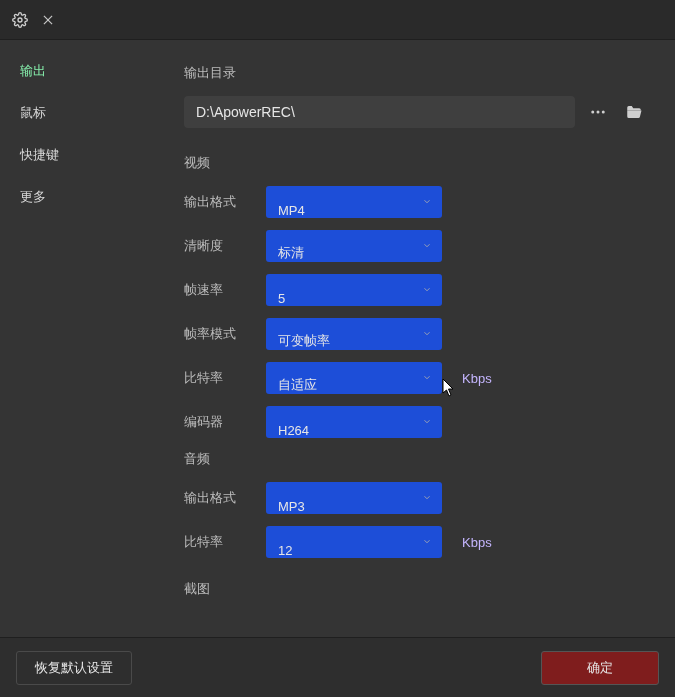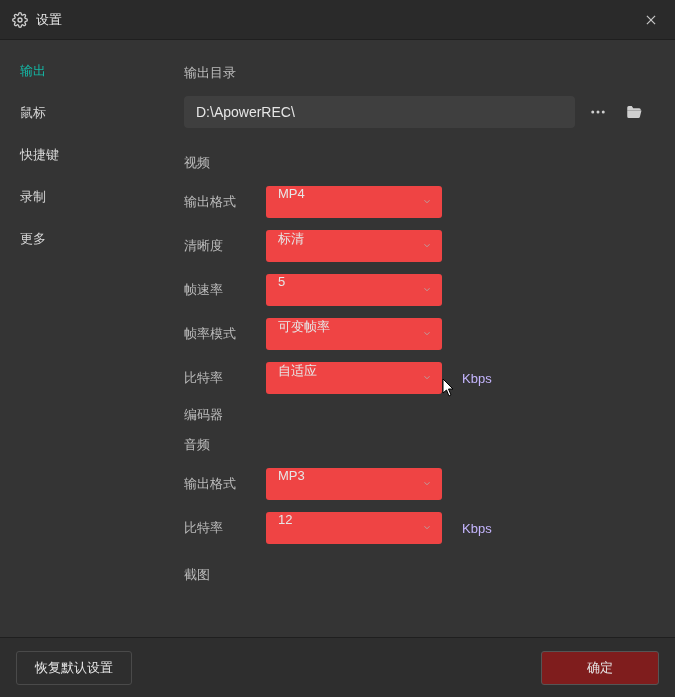--- a/index.html
+++ b/index.html
@@ -37,21 +37,21 @@
     background: #343434;
     padding-top: 10px;
     flex-shrink: 0;
   }
   .sidebar-item {
     padding: 12px 20px;
     color: #d8d8d8;
     cursor: pointer;
     font-size: 13px;
   }
-  .sidebar-item.active { color: #14b8a6; }
+  .sidebar-item.active { color: #86efac; }
   .main {
     flex: 1;
     overflow-y: auto;
     padding: 18px 28px 10px 24px;
     background: #343434;
     position: relative;
   }
   .section-title {
     color: #bdbdbd;
     font-size: 13px;
@@ -84,24 +84,24 @@
     text-align: left;
     color: #bdbdbd;
     font-size: 13px;
     margin-right: 8px;
     flex-shrink:0;
   }
   .select {
     position: relative;
     width: 176px;
     height: 32px;
-    background: #ef4444;
+    background: #1d4ed8;
     border-radius: 3px;
     display: flex;
-    align-items: flex-start;
+    align-items: flex-end;
     padding: 0 30px 0 12px;
     color: #e6e6e6;
     font-size: 13px;
     cursor: pointer;
   }
   .select .chev {
     position: absolute;
     right: 10px;
     top: 50%;
     transform: translateY(-50%);
@@ -154,35 +154,33 @@
 </head>
 <body>
 
 <div class="titlebar">
   <span class="title-icon">
     <svg width="16" height="16" viewBox="0 0 24 24" fill="none" stroke="#cfcfcf" stroke-width="2">
       <circle cx="12" cy="12" r="3"></circle>
       <path d="M19.4 15a1.7 1.7 0 0 0 .34 1.87l.06.06a2 2 0 1 1-2.83 2.83l-.06-.06a1.7 1.7 0 0 0-1.87-.34 1.7 1.7 0 0 0-1 1.56V21a2 2 0 0 1-4 0v-.09a1.7 1.7 0 0 0-1-1.56 1.7 1.7 0 0 0-1.87.34l-.06.06a2 2 0 1 1-2.83-2.83l.06-.06A1.7 1.7 0 0 0 4.6 15a1.7 1.7 0 0 0-1.56-1H3a2 2 0 0 1 0-4h.09A1.7 1.7 0 0 0 4.6 9a1.7 1.7 0 0 0-.34-1.87l-.06-.06A2 2 0 1 1 7.03 4.24l.06.06A1.7 1.7 0 0 0 9 4.6a1.7 1.7 0 0 0 1-1.56V3a2 2 0 0 1 4 0v.09c0 .67.4 1.27 1 1.51a1.7 1.7 0 0 0 1.87-.34l.06-.06a2 2 0 1 1 2.83 2.83l-.06.06A1.7 1.7 0 0 0 19.4 9c.24.6.84 1 1.51 1H21a2 2 0 0 1 0 4h-.09a1.7 1.7 0 0 0-1.51 1z"></path>
     </svg>
   </span>
-  <span class="title-text">设置</span>
   <span class="close">
     <svg width="14" height="14" viewBox="0 0 24 24" stroke="#c8c8c8" stroke-width="2">
       <line x1="5" y1="5" x2="19" y2="19"></line>
         <line x1="19" y1="5" x2="5" y2="19"></line>
     </svg>
   </span>
 </div>
 
 <div class="body-area">
   <div class="sidebar">
     <div class="sidebar-item active">输出</div>
     <div class="sidebar-item">鼠标</div>
     <div class="sidebar-item">快捷键</div>
-    <div class="sidebar-item">录制</div>
     <div class="sidebar-item">更多</div>
   </div>
 
   <div class="main">
 
     <div class="section-title">输出目录</div>
     <div class="dir-row">
       <input class="dir-input" value="D:\ApowerREC\" style="">
       <span class="icon-btn">
         <svg width="18" height="18" viewBox="0 0 24 24" fill="#cfcfcf">
@@ -257,20 +255,28 @@
           <svg width="10" height="10" viewBox="0 0 24 24" fill="none" stroke="#b0b0b0" stroke-width="2">
               <polyline points="6 9 12 15 18 9"></polyline>
             </svg>
         </span>
       </div>
       <span class="unit">Kbps</span>
     </div>
 
     <div class="form-row">
       <div class="form-label">编码器</div>
+      <div class="select">
+        <span>H264</span>
+        <span class="chev">
+          <svg width="10" height="10" viewBox="0 0 24 24" fill="none" stroke="#b0b0b0" stroke-width="2">
+              <polyline points="6 9 12 15 18 9"></polyline>
+            </svg>
+        </span>
+      </div>
     </div>
 
     <div class="section-title" style="margin-top:12px">音频</div>
 
     <div class="form-row">
       <div class="form-label">输出格式</div>
       <div class="select">
         <span>MP3</span>
         <span class="chev">
           <svg width="10" height="10" viewBox="0 0 24 24" fill="none" stroke="#b0b0b0" stroke-width="2">

